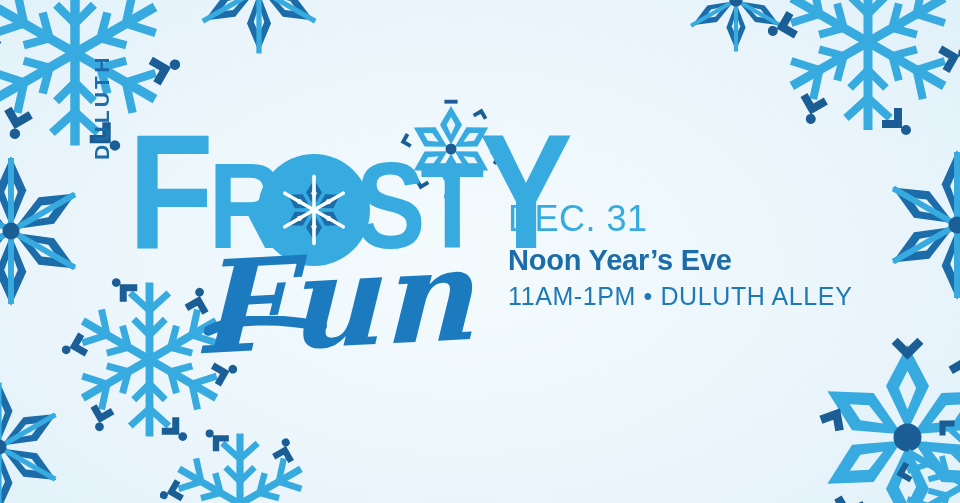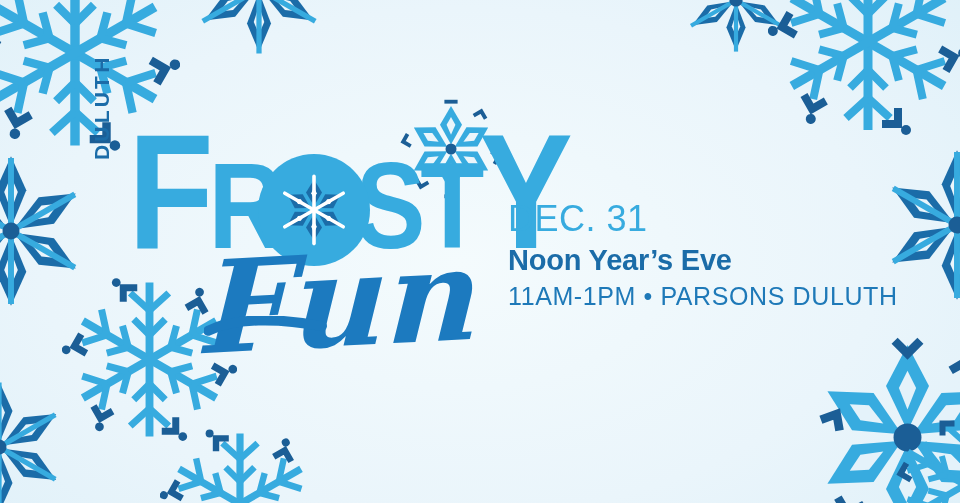--- a/index.html
+++ b/index.html
@@ -709,16 +709,16 @@
     <div class="fun-swash">
       <svg viewBox="0 0 130 24" width="124" height="22">
         <path d="M2 16 C30 2, 78 2, 126 11" stroke="#1C7ABF" stroke-width="11" fill="none" stroke-linecap="round"></path>
       </svg>
     </div>
   </div>
 
   <div class="info">
     <div class="dec">DEC. 31</div>
     <div class="noon">Noon Year’s Eve</div>
-    <div class="when">11AM-1PM • PARSONS DULUTH</div>
+    <div class="when">11AM-1PM • DULUTH ALLEY</div>
   </div>
 
 </div>
 
 </body></html>

